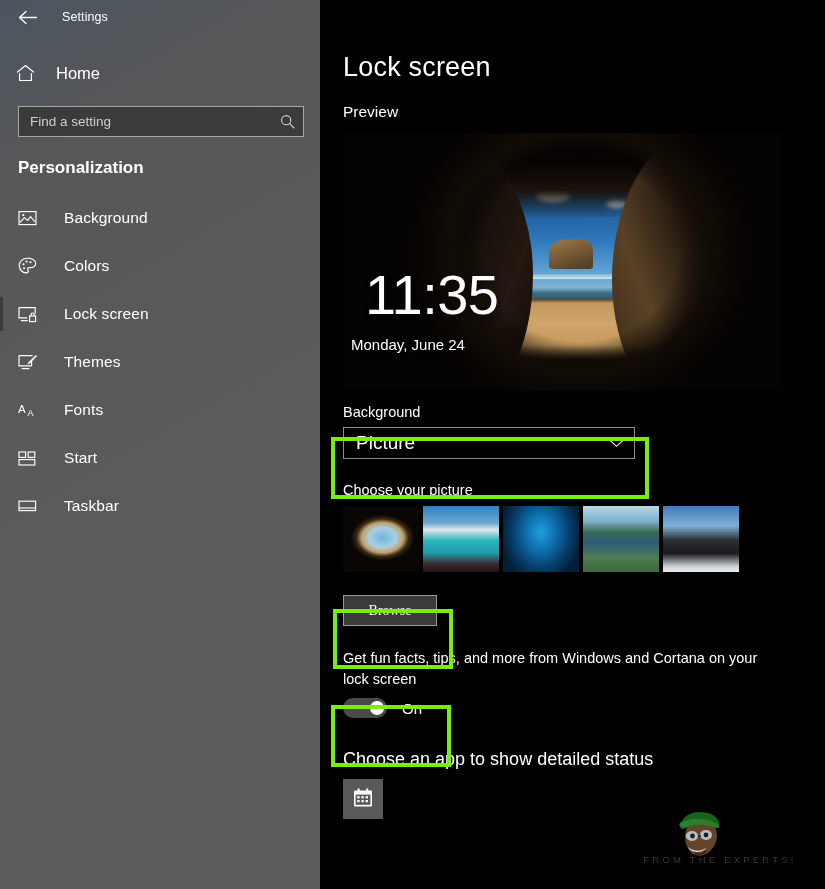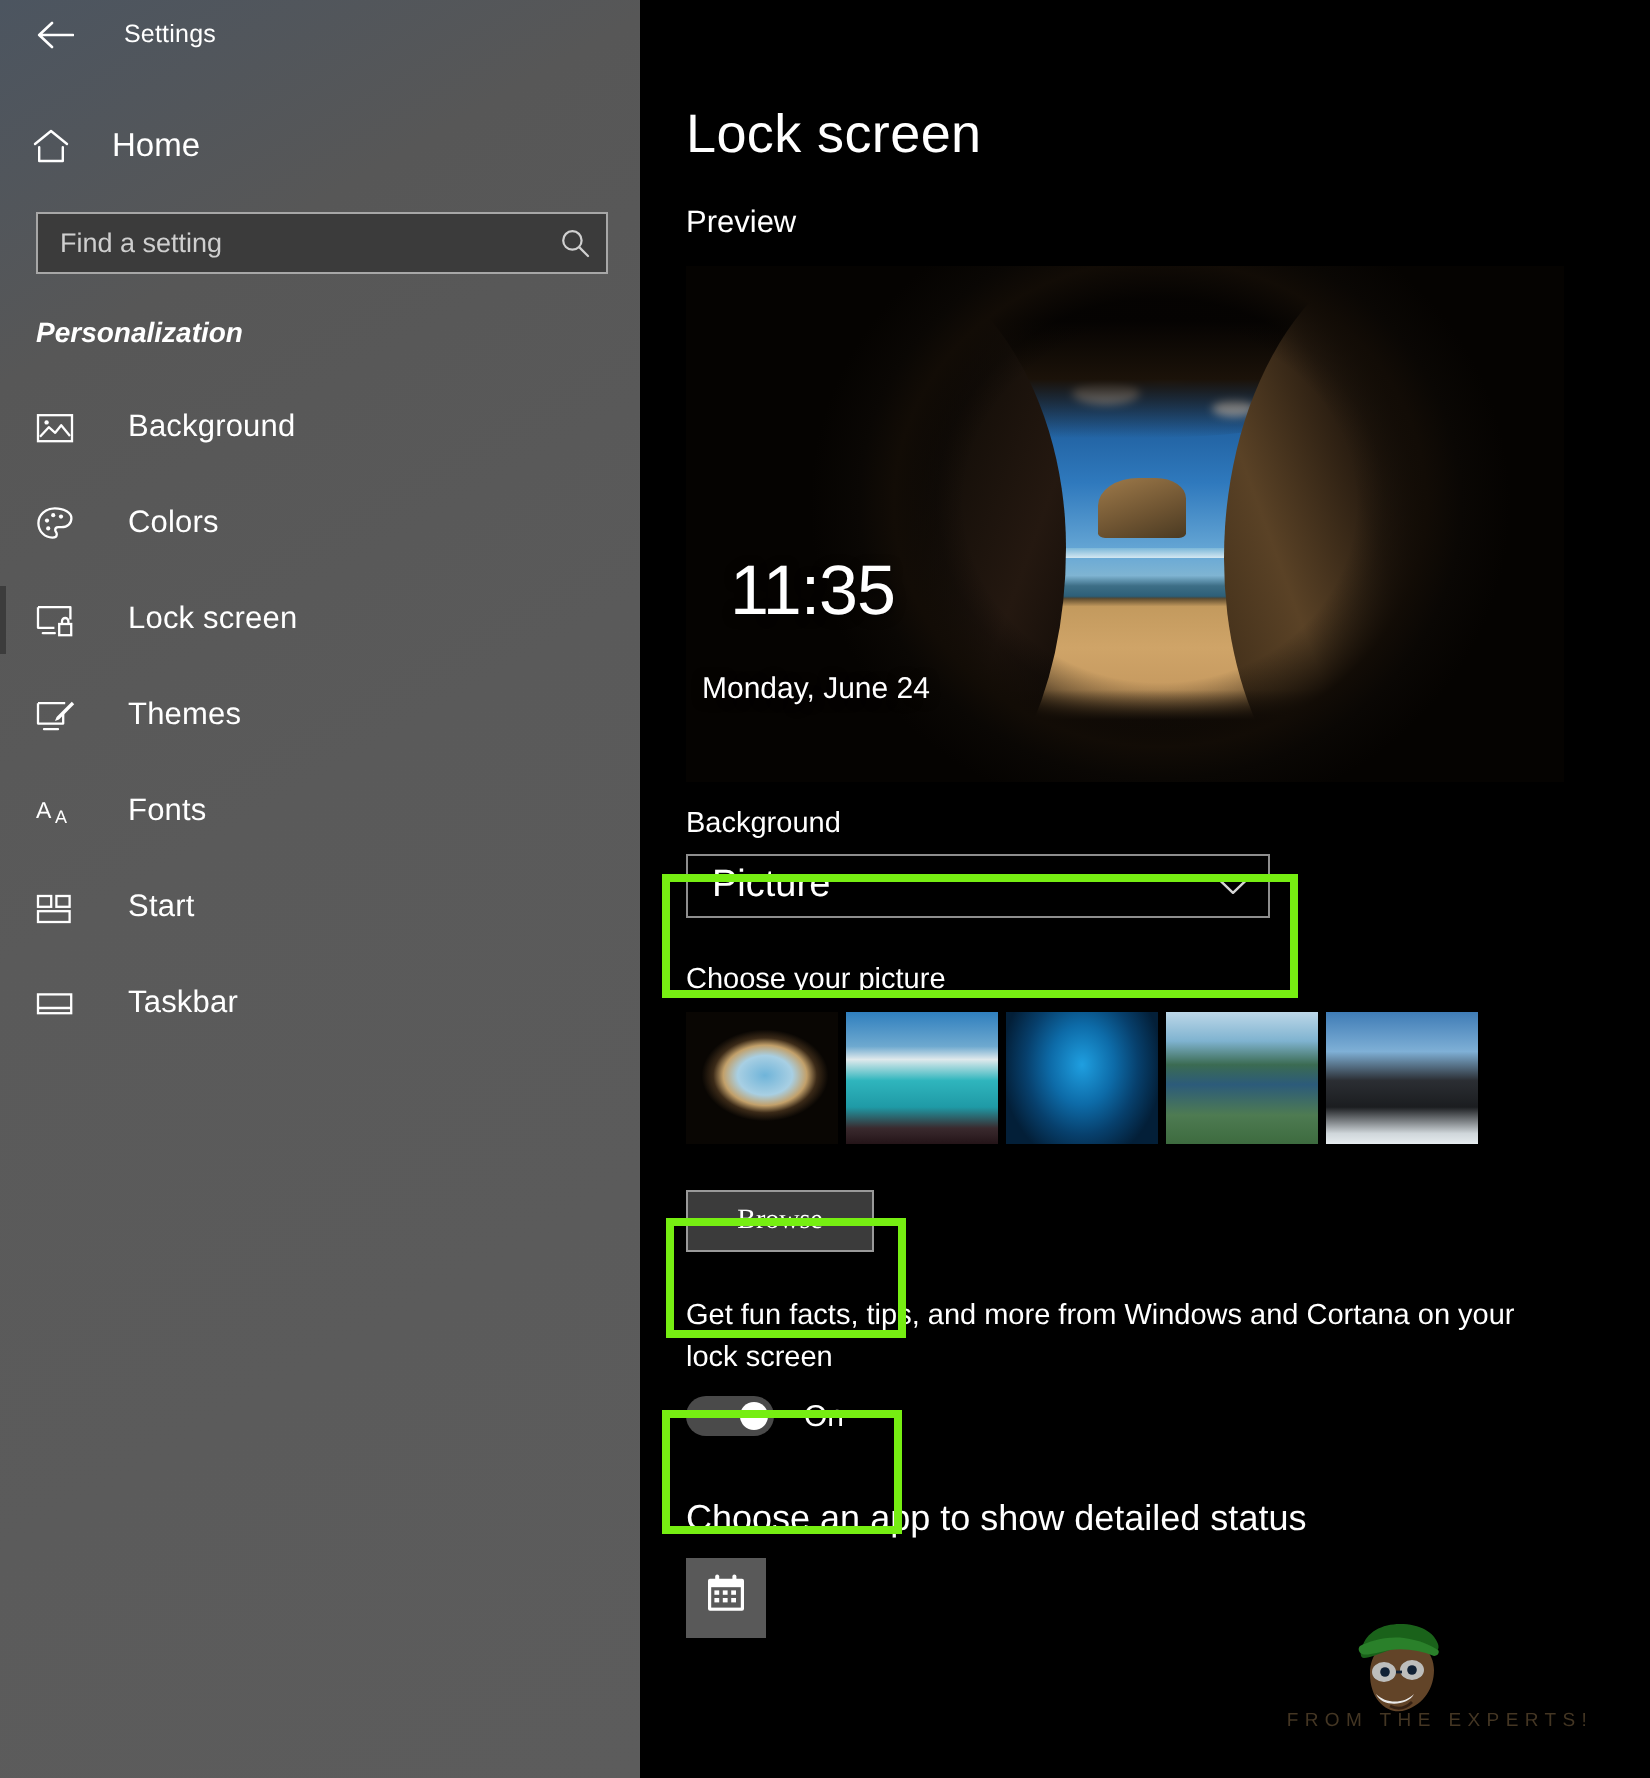--- a/index.html
+++ b/index.html
@@ -72,24 +72,23 @@
     outline: none;
     color: #d8d8d8;
     font-size: 13.5px;
     font-family: "Liberation Sans", sans-serif;
   }
   .search-wrap input::placeholder { color: #cfcfcf; opacity: 1; }
   .search-ic { color:#d0d0d0; display:flex; align-items:center; }
 
   .section-head {
     color: #ffffff;
-    font-size: 14px;
+    font-size: 17px;
     font-weight: bold;
     margin: 21px 0 0 18px;
-    font-style: italic;
   }
 
   .nav { margin-top: 16px; }
   .nav-item {
     position: relative;
     display: flex;
     align-items: center;
     height: 48px;
     padding-left: 18px;
   }
@@ -181,23 +180,23 @@
     position:absolute; left:0; bottom:-4px; width:100%; height:50px;
     background: linear-gradient(0deg, #040302 32%, #120c07 70%, rgba(6,4,2,0) 100%);
   }
   .pv-sea {
     position:absolute; left:26%; top:54.5%; width:56%; height:5px;
     background: linear-gradient(180deg, #7eb9d9, #dfeef4);
     opacity:.9;
   }
   .pv-time {
     position: absolute;
-    left: 22px; bottom: 78px;
-    color: #ffffff;
-    font-size: 35px;
+    left: 22px; bottom: 68px;
+    color: #ffffff;
+    font-size: 56px;
     font-weight: 300;
     letter-spacing: -.5px;
     line-height: 1;
     text-shadow: 0 1px 6px rgba(0,0,0,.7);
   }
   .pv-date {
     position: absolute;
     left: 8px; bottom: 38px;
     color: #ffffff;
     font-size: 15px;

